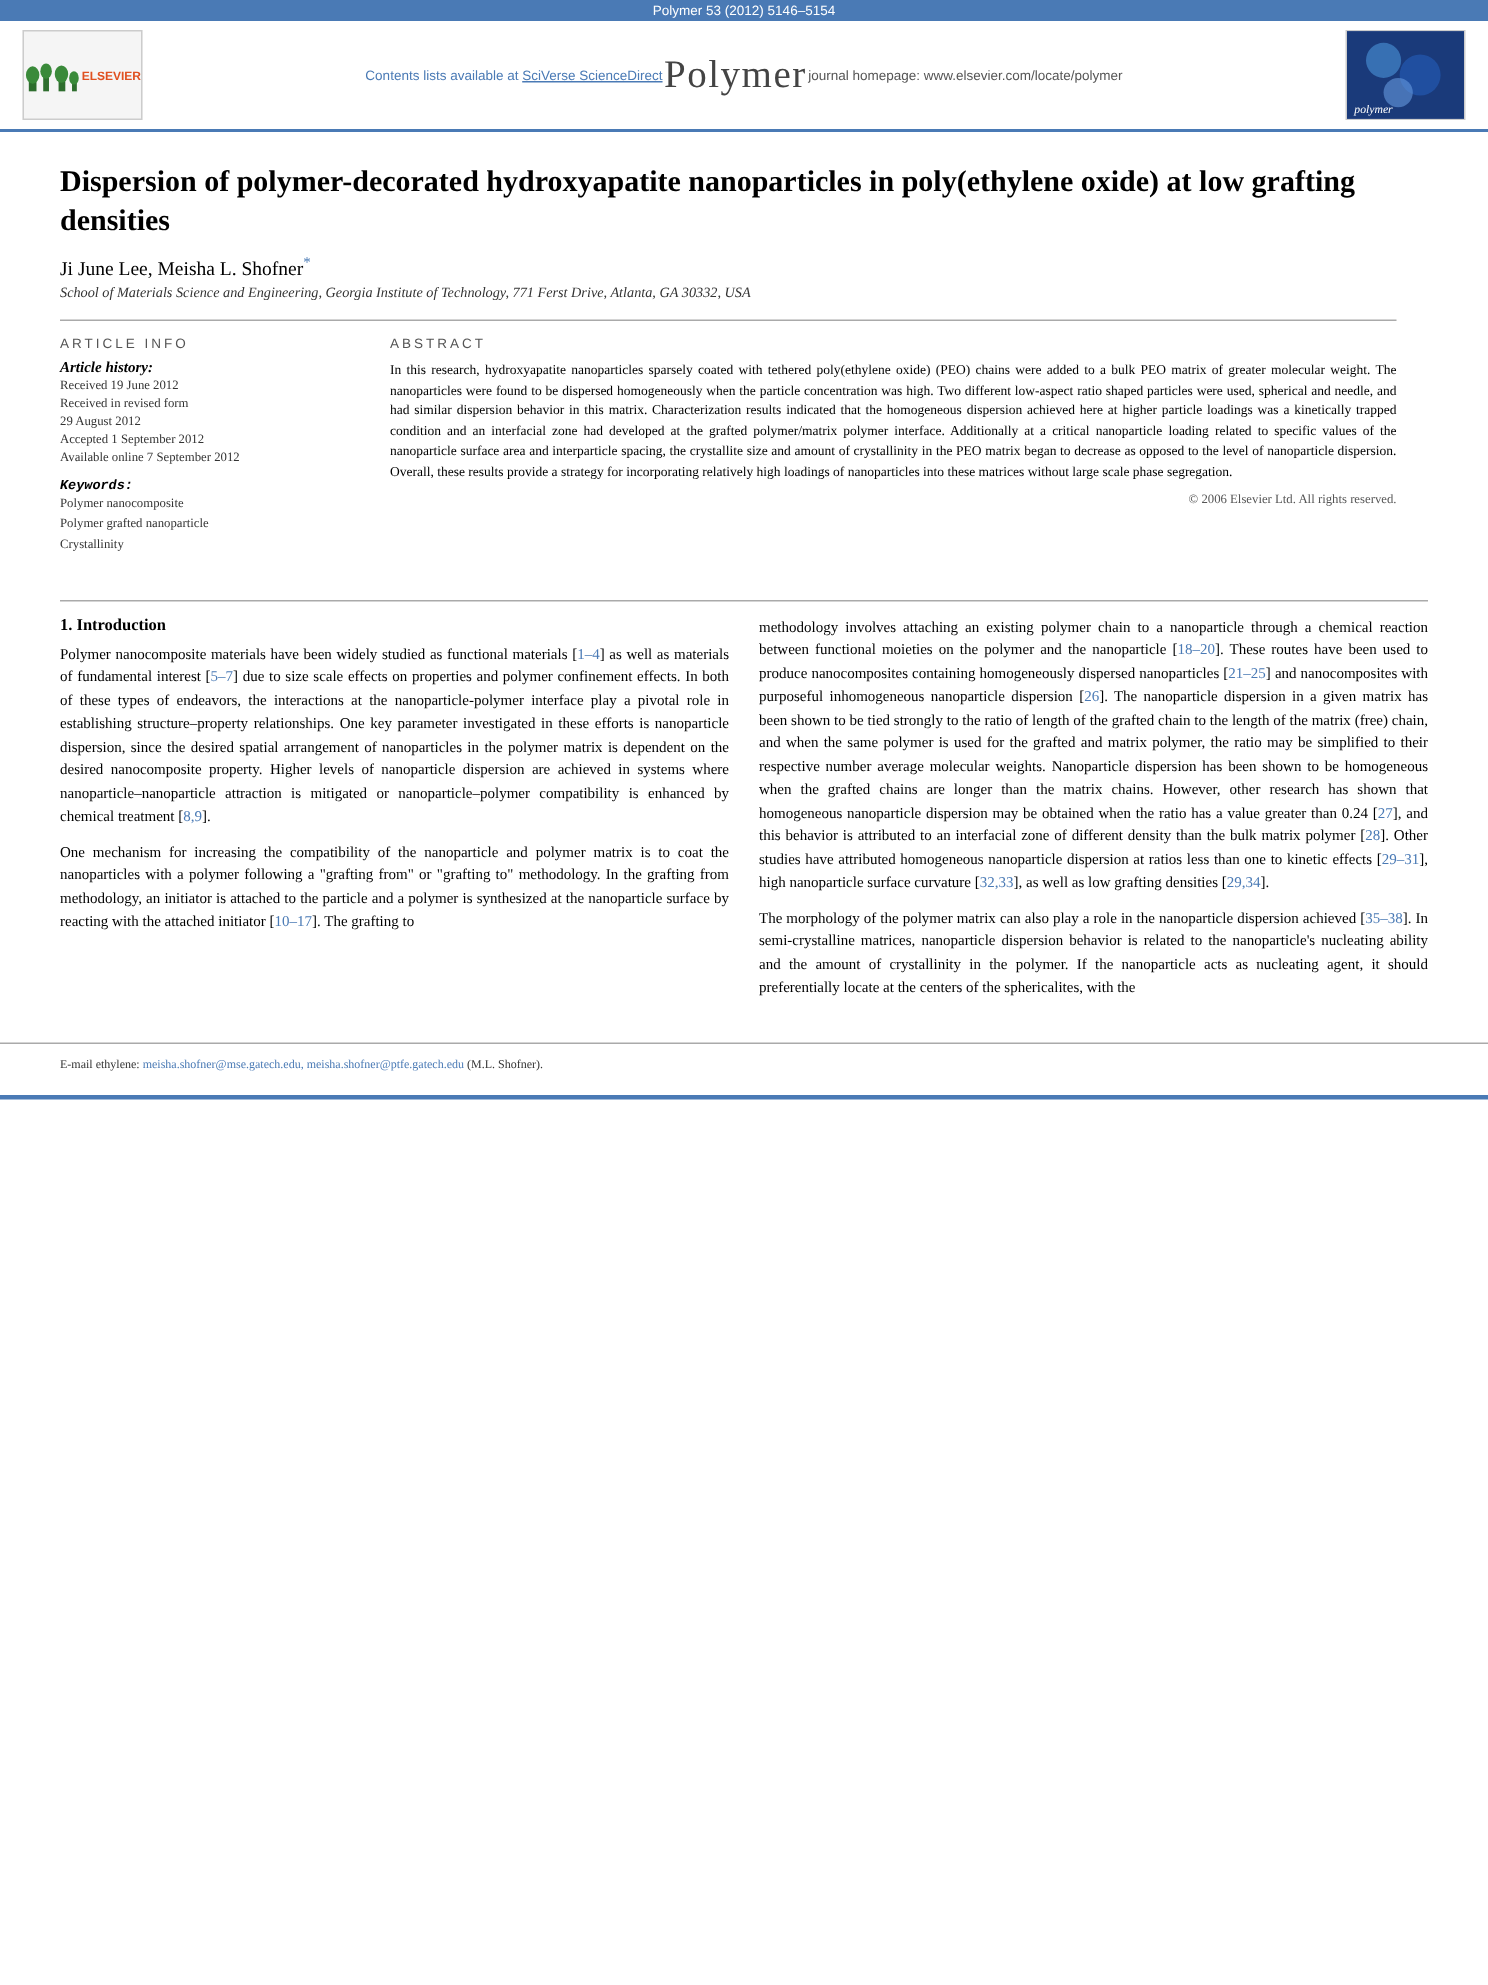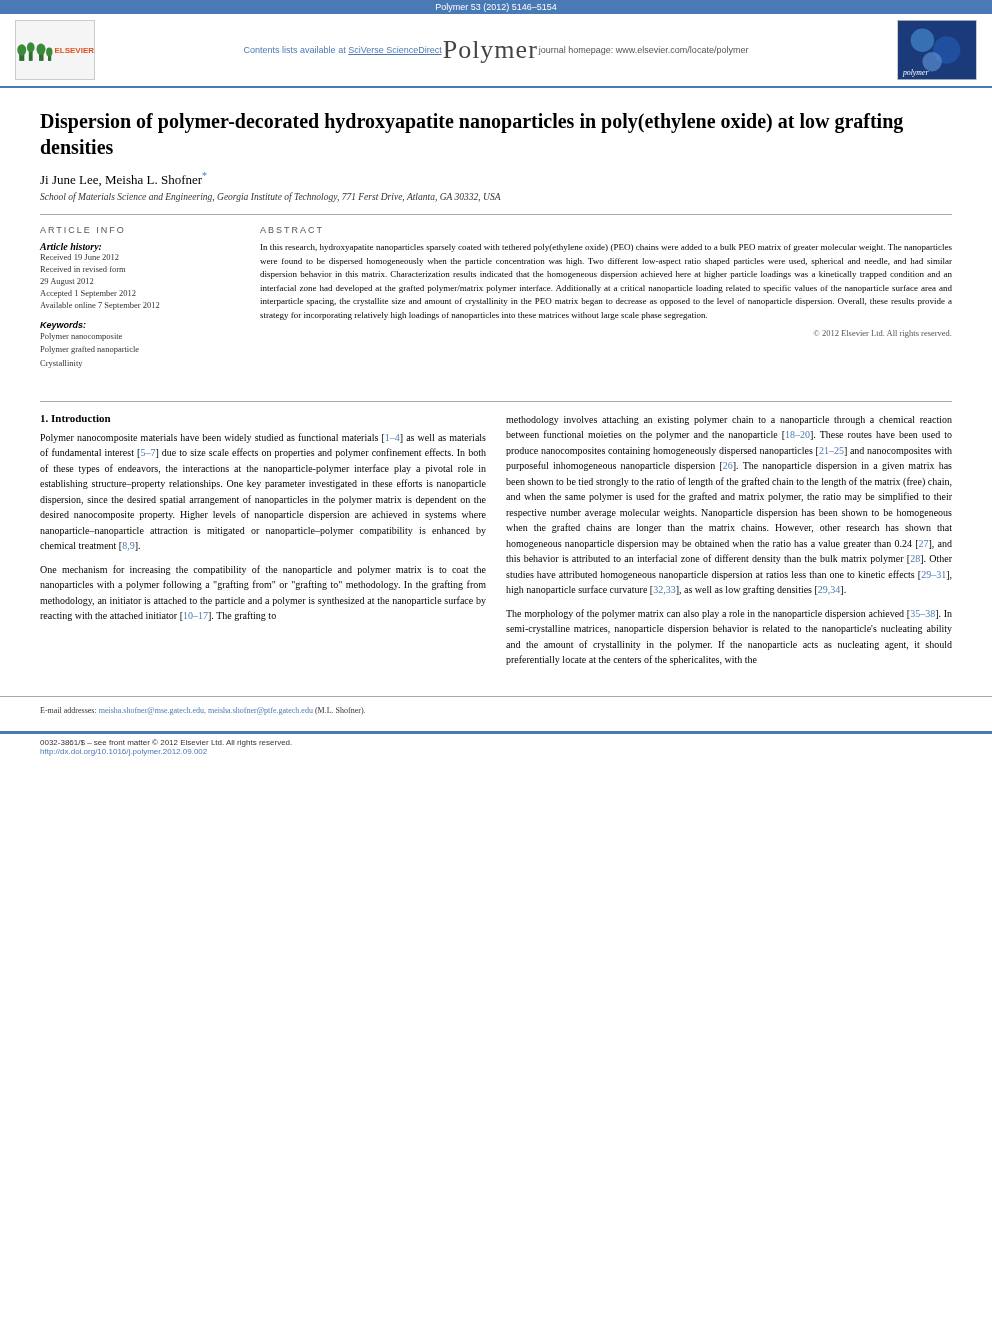--- a/index.html
+++ b/index.html
@@ -96,21 +96,21 @@
       align-items: center;
       justify-content: center;
       color: #fff;
       font-size: 9px;
       font-family: Arial, sans-serif;
       font-style: italic;
     }
 
     
     .article-content {
-      padding: 20px 40px 20px 40px;
+      padding: 20px 61px 20px 40px;
     }
     .article-title {
       font-size: 20px;
       font-weight: bold;
       font-family: 'Times New Roman', serif;
       color: #000;
       margin-bottom: 10px;
       line-height: 1.3;
     }
     .authors {
@@ -172,21 +172,21 @@
       font-family: 'Times New Roman', serif;
       line-height: 1.4;
     }
     .keywords-section {
       margin-top: 8px;
     }
     .keywords-title {
       font-size: 9px;
       font-style: italic;
       font-weight: bold;
-      font-family: Liberation Sans, sans-serif;
+      font-family: Liberation Mono, monospace;
     }
     .keyword-item {
       font-size: 8.5px;
       color: #333;
       font-family: 'Times New Roman', serif;
       line-height: 1.6;
     }
     
     .abstract-text {
       font-size: 9px;
@@ -336,21 +336,21 @@
           <div class="keywords-title">Keywords:</div>
           <div class="keyword-item">Polymer nanocomposite</div>
           <div class="keyword-item">Polymer grafted nanoparticle</div>
           <div class="keyword-item">Crystallinity</div>
         </div>
       </div>
 
       <div class="right-col">
         <div class="section-label">ABSTRACT</div>
         <div class="abstract-text">In this research, hydroxyapatite nanoparticles sparsely coated with tethered poly(ethylene oxide) (PEO) chains were added to a bulk PEO matrix of greater molecular weight. The nanoparticles were found to be dispersed homogeneously when the particle concentration was high. Two different low-aspect ratio shaped particles were used, spherical and needle, and had similar dispersion behavior in this matrix. Characterization results indicated that the homogeneous dispersion achieved here at higher particle loadings was a kinetically trapped condition and an interfacial zone had developed at the grafted polymer/matrix polymer interface. Additionally at a critical nanoparticle loading related to specific values of the nanoparticle surface area and interparticle spacing, the crystallite size and amount of crystallinity in the PEO matrix began to decrease as opposed to the level of nanoparticle dispersion. Overall, these results provide a strategy for incorporating relatively high loadings of nanoparticles into these matrices without large scale phase segregation.</div>
-        <div class="copyright">© 2012 Elsevier Ltd. All rights reserved.</div>
+        <div class="copyright">© 2006 Elsevier Ltd. All rights reserved.</div>
       </div>
     </div>
 
   </div>
 
   <hr class="divider" style="margin: 0 40px;">
 
   <div class="body-content">
     <div class="two-col-body">
 
@@ -373,29 +373,23 @@
 
         <div class="body-paragraph">
           The morphology of the polymer matrix can also play a role in the nanoparticle dispersion achieved [<span class="ref-link">35–38</span>]. In semi-crystalline matrices, nanoparticle dispersion behavior is related to the nanoparticle's nucleating ability and the amount of crystallinity in the polymer. If the nanoparticle acts as nucleating agent, it should preferentially locate at the centers of the <span>spherical</span>ites, with the
         </div>
       </div>
     </div>
   </div>
 
   <div class="footnote-area">
     <div>
-      <span>E-mail addresses:</span>
+      <span>E-mail ethylene:</span>
       <span style="color:#4a7ab5;">meisha.shofner@mse.gatech.edu,</span>
       <span style="color:#4a7ab5;">meisha.shofner@</span><span style="color:#4a7ab5;">ptfe.gatech.edu</span>
       <span>(M.L. Shofner).</span>
     </div>
   </div>
 
   <div class="footer-bar"></div>
 
-  <div class="bottom-info">
-    <div>0032-3861/$ – see front matter © 2012 Elsevier Ltd. All rights reserved.</div>
-    <div>
-      <span class="doi-link">http://dx.doi.org/10.1016/j.polymer.2012.09.002</span>
-    </div>
-  </div>
 
 </div>
 
 </body></html>

